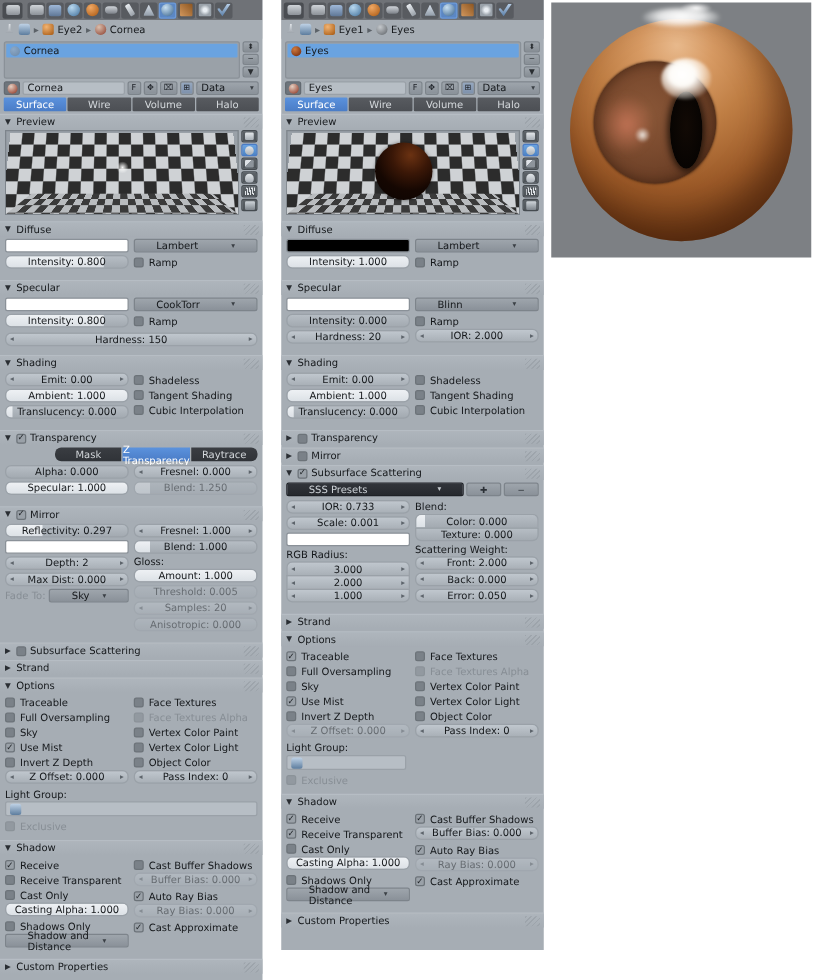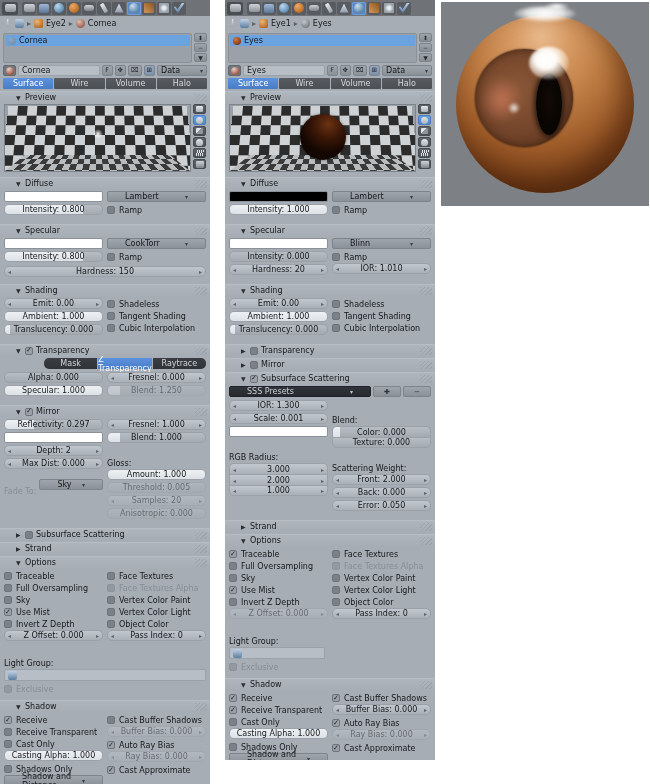--- a/index.html
+++ b/index.html
@@ -158,21 +158,21 @@
     font-size: 8px;
     border-radius: 1px;
   }
   .tab.active { background: linear-gradient(#5b92dd,#4a7cc6); color: #fff; }
 
   
   .sect { padding: 0 0 2px 0; }
   .sect-hd {
     height: 12px;
     display: flex; align-items: center; gap: 3px;
-    padding: 0 16px;
+    padding: 0 4px;
     font-size: 8px; color: #15181b;
     border-top: 1px solid #b6bdc4;
     background: linear-gradient(#aeb5bc, #a6adb4);
     position: relative;
   }
   .sect-hd::after {
     content:""; position:absolute; right:3px; top:2px;
     width: 12px; height: 8px;
     background:
       repeating-linear-gradient(135deg, #9aa1a8 0 1px, transparent 1px 3px);
@@ -243,21 +243,21 @@
   .dd-arrow { font-size:6px; color:#3a3f45; }
   .dropdown.dark .dd-arrow { color:#c3c8cd; }
 
   .cbrow {
     display:flex; align-items:center; gap:4px;
     height: 12px;
     font-size: 8px; color: #15181b;
   }
   .cbrow.dim { color: #878e95; }
 
-  .lbl { font-size: 8px; color:#15181b; margin: 16px 0 1px 0; }
+  .lbl { font-size: 8px; color:#15181b; margin: 1px 0 1px 0; }
   .lbl.dim { color:#878e95;text-align:center; }
 
   
   .toggrp { display:flex; gap:1px; margin-bottom: 3px; padding-left: 40px; }
   .tog {
     flex:1; height: 11px;
     background: linear-gradient(#3a3d42,#303338);
     color:#d2d6da;
     display:flex;align-items:center;justify-content:center;
     font-size:8px;
@@ -1094,21 +1094,21 @@
               <div class="dropdown">
                 <span>Blinn</span>
                 <span class="dd-arrow">▾</span>
               </div>
               <div class="cbrow">
                 <span class="chk"></span>
                 <span>Ramp</span>
               </div>
               <div class="num">
                 <span class="arr l">◂</span>
-                <span class="txt">IOR: 1.010</span>
+                <span class="txt">IOR: 2.000</span>
                 <span class="arr r">▸</span>
               </div>
             </div>
           </div>
         </div>
       </div>
 
       <div class="sect">
         <div class="sect-hd">
           <span class="tri">▼</span>
@@ -1177,21 +1177,21 @@
               <span>SSS Presets</span>
               <span class="dd-arrow">▾</span>
             </div>
             <div class="sssbtn">✚</div>
             <div class="sssbtn">−</div>
           </div>
           <div class="row">
             <div class="col">
               <div class="num">
                 <span class="arr l">◂</span>
-                <span class="txt">IOR: 1.300</span>
+                <span class="txt">IOR: 0.733</span>
                 <span class="arr r">▸</span>
               </div>
               <div class="num">
                 <span class="arr l">◂</span>
                 <span class="txt">Scale: 0.001</span>
                 <span class="arr r">▸</span>
               </div>
               <div class="colorfield" id="r-sss-color" style="background: rgb(255, 255, 255);"></div>
               <div class="lbl">RGB Radius:</div>
               <div class="stack3">

